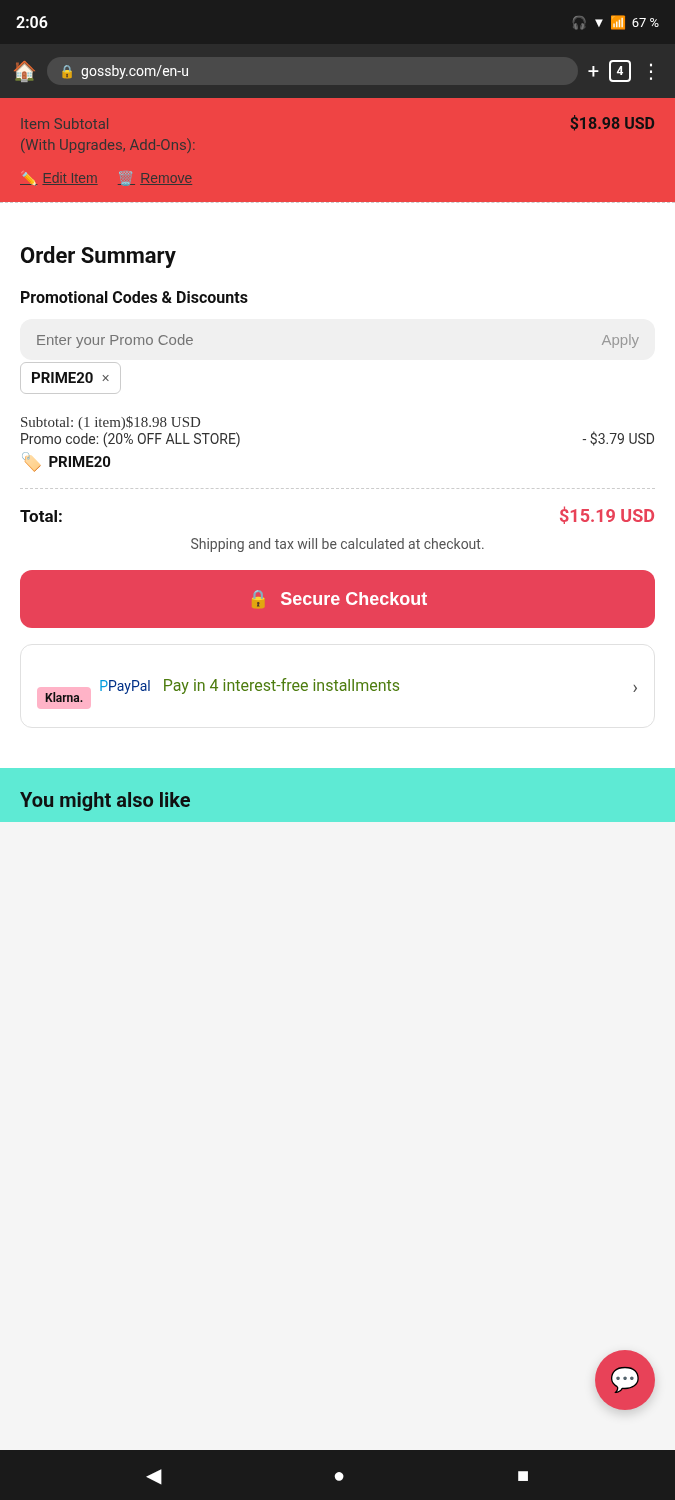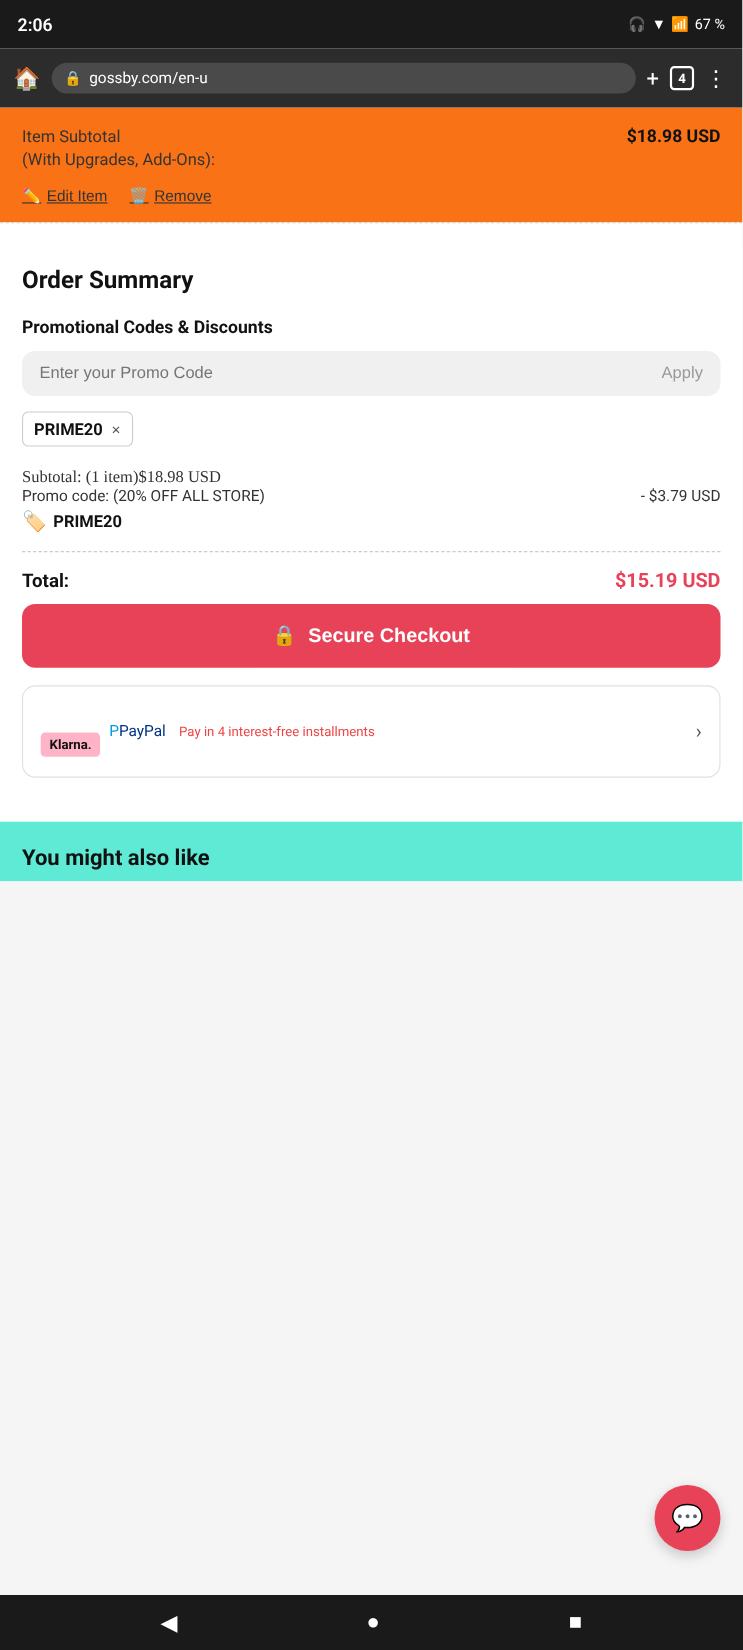--- a/index.html
+++ b/index.html
@@ -82,21 +82,21 @@
       letter-spacing: 2px;
     }
 
     
     .main-content {
       background: white;
     }
 
     
     .cart-item-section {
-      background: #f97316;
+      background: #ef4444;
       padding: 16px 20px;
       margin: 0;
     }
     .item-subtotal-row {
       display: flex;
       justify-content: space-between;
       align-items: flex-start;
       margin-bottom: 14px;
     }
     .item-subtotal-label {
@@ -154,21 +154,21 @@
       margin-bottom: 12px;
     }
 
     
     .promo-input-wrapper {
       background: #f0f0f0;
       border-radius: 12px;
       display: flex;
       align-items: flex-end;
       padding: 12px 16px;
-      margin-bottom: 14px;
+      margin-bottom: 2px;
     }
     .promo-input {
       background: transparent;
       border: none;
       outline: none;
       flex: 1;
       font-size: 15px;
       color: #999;
     }
     .promo-apply-btn {
@@ -330,22 +330,22 @@
     }
     .paypal-badge {
       color: #003087;
       font-size: 14px;
       font-weight: 400;
     }
     .paypal-p {
       color: #009cde;
     }
     .payment-text {
-      font-size: 12px;
-      color: #ef4444;
+      font-size: 16px;
+      color: #4d7c0f;
       flex: 1;
       margin-left: 12px;
       line-height: 1.4;
     }
     .payment-chevron {
       font-size: 18px;
       color: #555;
     }
 
     
@@ -483,20 +483,21 @@
 
     <hr class="total-divider">
 
     
     <div class="total-line">
       <span class="total-label">Total:</span>
       <span class="total-value">$15.19 USD</span>
     </div>
 
     
+    <p class="shipping-note">Shipping and tax will be calculated at checkout.</p>
 
     
     <button class="checkout-btn">
       <span class="checkout-lock-icon">🔒</span>
       <span>Secure Checkout</span>
     </button>
 
     
     <div class="payment-options-card">
       <div class="payment-logos">

